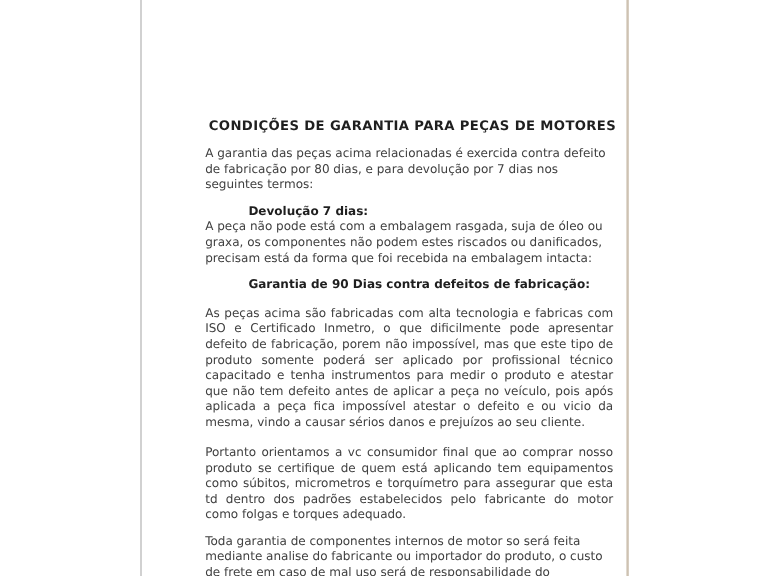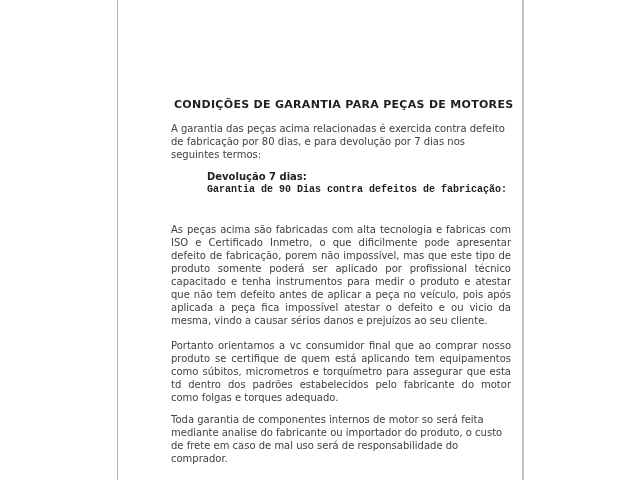--- a/index.html
+++ b/index.html
@@ -57,38 +57,38 @@
   }
   .heading {
     margin: 0;
     font-size: 10px;
     line-height: 13px;
     font-weight: bold;
     color: var(--heading-text-color, #1f1f1f);
     padding-left: 36px;
   }
   .heading-spaced {
-    margin-bottom: 27px;
-    font-family: Liberation Mono, monospace;
+    margin-bottom: 11px;
   }
 </style>
 </head>
 <body>
 
 <div class="canvas">
   <div class="page">
     <div class="content">
 
       <h1 class="doc-title">CONDIÇÕES DE GARANTIA PARA PEÇAS DE MOTORES</h1>
 
 
       <p class="para">A garantia das peças acima relacionadas é exercida contra defeito de fabricação por 80 dias, e para devolução por 7 dias nos seguintes termos:</p>
 
       <h2 class="heading">Devolução 7 dias:</h2>
 
+      <p class="para">A peça não pode está com a embalagem rasgada, suja de óleo ou graxa, os componentes não podem estes riscados ou danificados, precisam está da forma que foi recebida na embalagem intacta:</p>
 
       <h2 class="heading heading-spaced">Garantia de 90 Dias contra defeitos de fabricação:</h2>
 
       <p class="para justified tight">As peças acima são fabricadas com alta tecnologia e fabricas com ISO e Certificado Inmetro, o que dificilmente pode apresentar defeito de fabricação, porem não impossível, mas que este tipo de produto somente poderá ser aplicado por profissional técnico capacitado e tenha instrumentos para medir o produto e atestar que não tem defeito antes de aplicar a peça no veículo, pois após aplicada a peça fica impossível atestar o defeito e ou vicio da mesma, vindo a causar sérios danos e prejuízos ao seu cliente.</p>
 
       <p class="para justified">Portanto orientamos a vc consumidor final que ao comprar nosso produto se certifique de quem está aplicando tem equipamentos como súbitos, micrometros e torquímetro para assegurar que esta td dentro dos padrões estabelecidos pelo fabricante do motor como folgas e torques adequado.</p>
 
       <p class="para">Toda garantia de componentes internos de motor so será feita mediante analise do fabricante ou importador do produto, o custo de frete em caso de mal uso será de responsabilidade do comprador.</p>
 
     </div>

